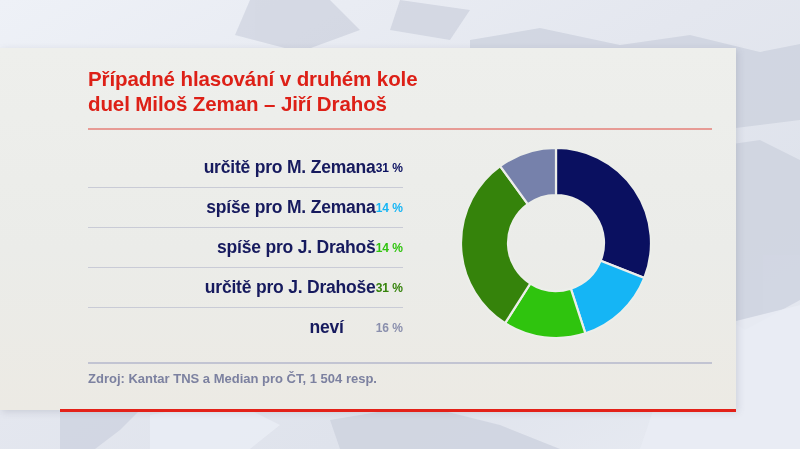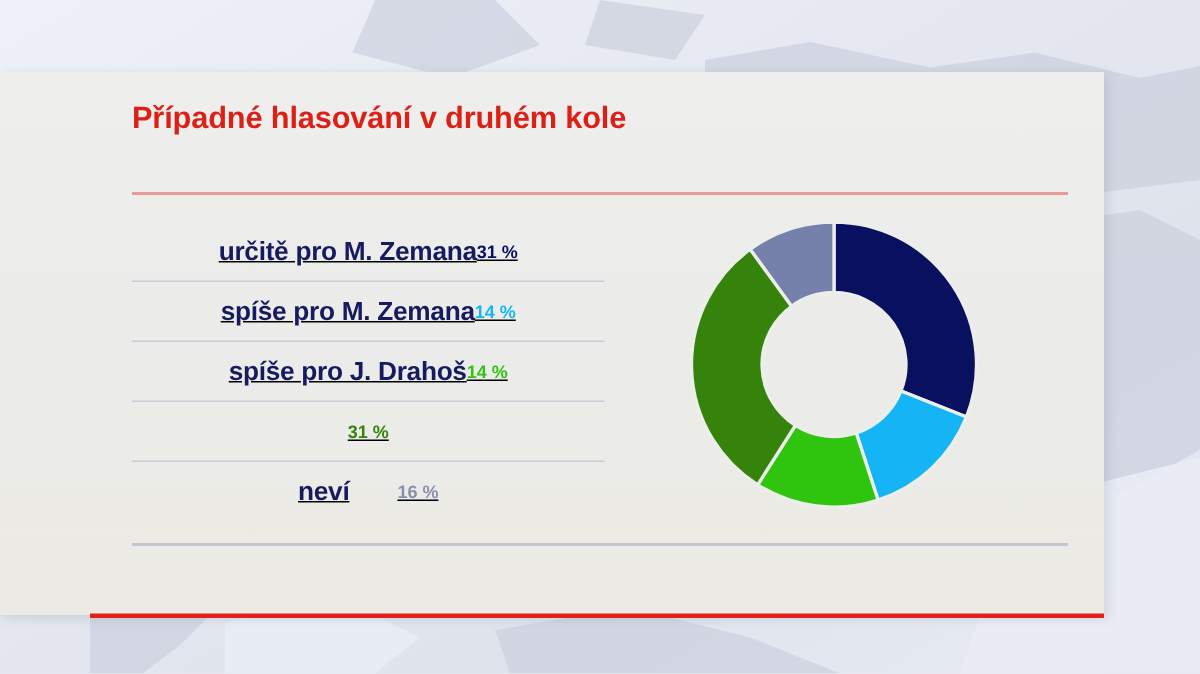--- a/index.html
+++ b/index.html
@@ -76,23 +76,22 @@
     position: absolute;
     left: 88px;
     top: 148px;
     width: 315px;
   }
   .row {
     position: relative;
     height: 39px;
     display: flex;
     align-items: center;
-    justify-content: center;
+    justify-content: flex-end;
     border-bottom: 1.5px solid #c9cbd6;
-    text-decoration: underline;
   }
   .row:last-child { border-bottom: none; gap: 32px; }
   .row-label {
     color: #161a5e;
     font-size: 17.5px;
     font-weight: bold;
     letter-spacing: -0.2px;
     white-space: nowrap;
   }
   .row-value {
@@ -150,50 +149,53 @@
         <path d="M400,0 L470,10 L450,40 L390,30 Z"></path>
       </g>
     </svg>
   </div>
 
   <div class="panel"></div>
   <div class="panel-bottom-rule"></div>
 
   <div class="title">
     <span class="title-line">Případné hlasování v druhém kole</span>
+    <span class="title-line">duel Miloš Zeman – Jiří Drahoš</span>
   </div>
   <div class="title-rule"></div>
 
   <div class="table">
     <div class="row">
       <span class="row-label">určitě pro M. Zemana</span>
       <span class="row-value" style="color:#0a1060">31 %</span>
     </div>
     <div class="row">
       <span class="row-label">spíše pro M. Zemana</span>
       <span class="row-value" style="color:#15b5f5">14 %</span>
     </div>
     <div class="row">
       <span class="row-label">spíše pro J. Drahoš</span>
       <span class="row-value" style="color:#2fc40e">14 %</span>
     </div>
     <div class="row">
+      <span class="row-label">určitě pro J. Drahoše</span>
       <span class="row-value" style="color:#35830b">31 %</span>
     </div>
     <div class="row">
       <span class="row-label">neví</span>
       <span class="row-value" style="color:#8a8fad">16 %</span>
     </div>
   </div>
 
   <svg class="donut" viewBox="0 0 200 200">
     <g id="donut-slices">
         <path d="M 100 5 A 95 95 0 0 1 188.3287661593839 134.9718325050444 L 144.62927132263607 117.66997852886453 A 48 48 0 0 0 100 52 Z" fill="#0a1060" stroke="#eceeea" stroke-width="2.2"></path>
         <path d="M 188.3287661593839 134.9718325050444 A 95 95 0 0 1 129.35661446562 190.35036904803957 L 114.83281572999748 145.65071278216737 A 48 48 0 0 0 144.62927132263607 117.66997852886453 Z" fill="#15b5f5" stroke="#eceeea" stroke-width="2.2"></path>
         <path d="M 129.35661446562 190.35036904803957 A 95 95 0 0 1 49.09645447699534 180.21115292269144 L 74.28031384100817 140.52774042409672 A 48 48 0 0 0 114.83281572999748 145.65071278216737 Z" fill="#2fc40e" stroke="#eceeea" stroke-width="2.2"></path>
         <path d="M 49.09645447699534 180.21115292269144 A 95 95 0 0 1 44.16040103221504 23.143385534380002 L 71.78630788996128 61.16718427000253 A 48 48 0 0 0 74.28031384100817 140.52774042409672 Z" fill="#35830b" stroke="#eceeea" stroke-width="2.2"></path>
         <path d="M 44.16040103221504 23.143385534380002 A 95 95 0 0 1 99.99999999999999 5 L 99.99999999999999 52 A 48 48 0 0 0 71.78630788996128 61.16718427000253 Z" fill="#7681ab" stroke="#eceeea" stroke-width="2.2"></path>
       </g>
   </svg>
 
   <div class="source-rule"></div>
+  <div class="source">Zdroj: Kantar TNS a Median pro ČT, 1 504 resp.</div>
 
 </div>
 
 </body></html>

